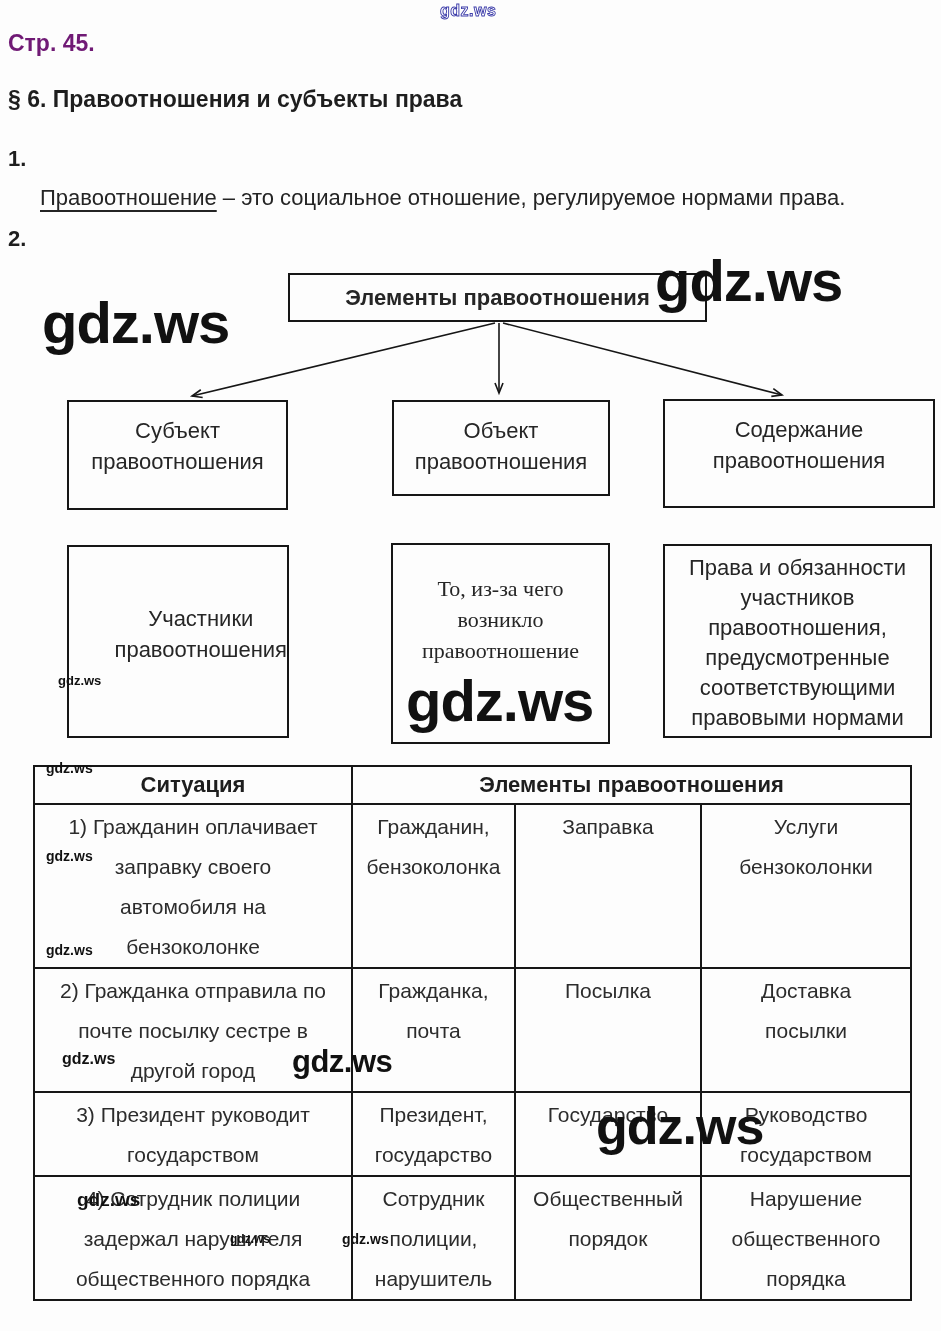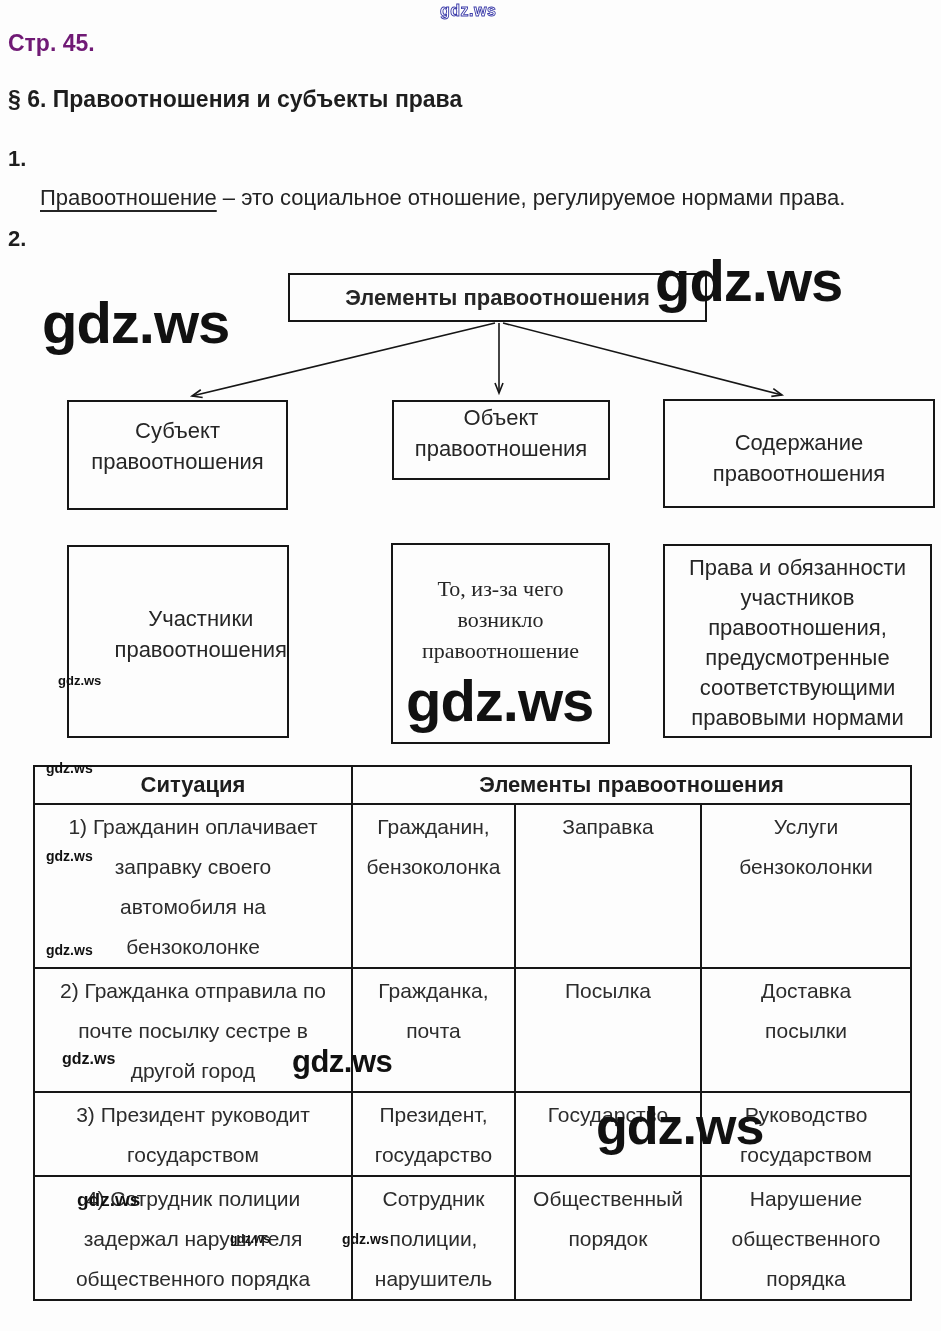--- a/index.html
+++ b/index.html
@@ -71,22 +71,22 @@
     white-space: pre-line;
     box-sizing: border-box;
     z-index: 2;
   }
   .dbox-root {
     left: 288px; top: 273px; width: 419px; height: 49px;
     font-weight: 700;
     display: flex; align-items: center; justify-content: center;
   }
   .dbox-subject { left: 67px;  top: 400px; width: 221px; height: 110px; padding-top: 13px; }
-  .dbox-object  { left: 392px; top: 400px; width: 218px; height: 80px; }
-  .dbox-content { left: 663px; top: 399px; width: 272px; height: 109px; padding-top: 26px; }
+  .dbox-object  { left: 392px; top: 400px; width: 218px; height: 96px; padding-top: 13px; }
+  .dbox-content { left: 663px; top: 399px; width: 272px; height: 109px; padding-top: 13px; }
   .dbox-participants {
     left: 67px; top: 545px; width: 222px; height: 193px;
     display: flex; align-items: center; justify-content: flex-end; padding-bottom: 16px;
   }
   .dbox-cause  { left: 391px; top: 543px; width: 219px; height: 201px; padding-top: 28px; font-family: Liberation Serif, serif; }
   .dbox-rights { left: 663px; top: 544px; width: 269px; height: 194px; padding-top: 7px; line-height: 30px; }
 
   .arrows { position: absolute; left: 0; top: 0; z-index: 1; pointer-events: none; }
 
   

